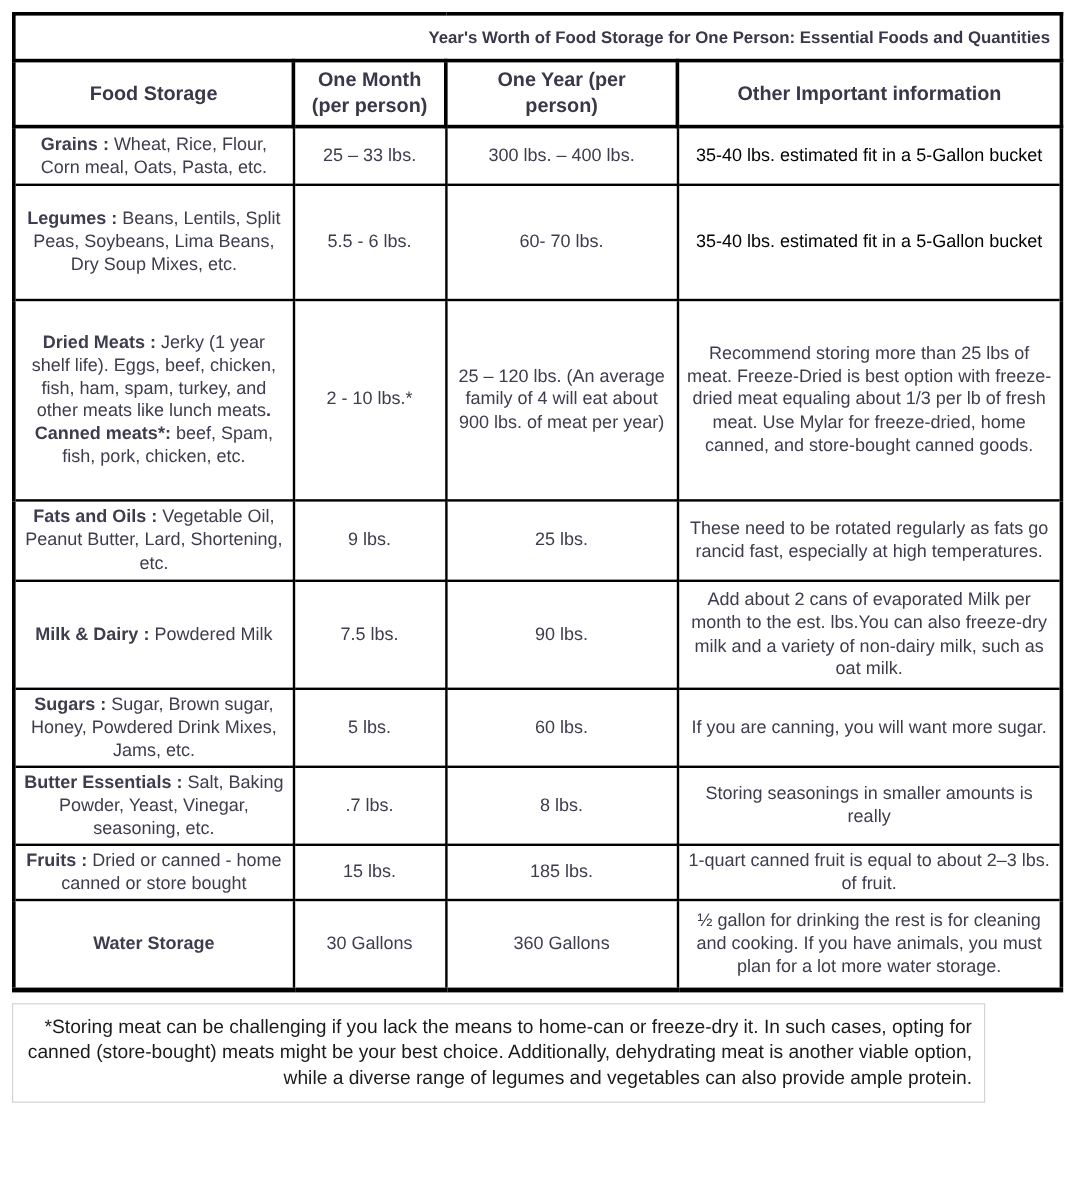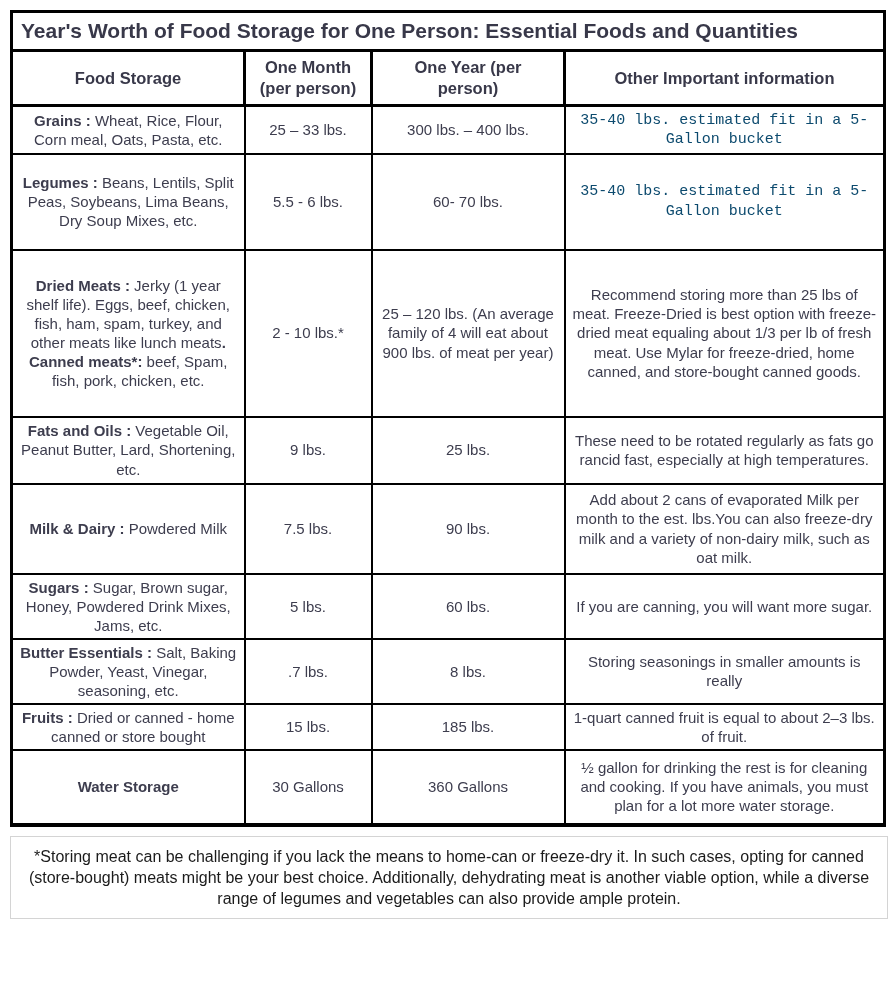--- a/index.html
+++ b/index.html
@@ -15,24 +15,24 @@
     padding: 10px 10px 10px 10px;
     background: #ffffff;
   }
   table.storage-table {
     border-collapse: collapse;
     width: 873px;
     table-layout: fixed;
   }
   .title-cell {
     border: 3px solid #000000;
-    font-size: 21px;
+    font-size: 14px;
     font-weight: bold;
     color: #383849;
-    text-align: left;
+    text-align: right;
     padding: 4px 8px;
     height: 28px;
     vertical-align: middle;
   }
   th.col-h {
     border: 3px solid #000000;
     font-size: 16.5px;
     font-weight: bold;
     color: #383849;
     text-align: center;
@@ -49,42 +49,42 @@
     text-align: center;
     vertical-align: middle;
     padding: 3px 6px;
     line-height: 1.27;
   }
   
   tbody td:first-child { border-left-width: 3px; }
   tbody td:last-child  { border-right-width: 3px; }
   tbody tr:last-child td { border-bottom-width: 4px; }
   td strong { font-weight: bold; }
-  td.c-info.gray { color: #0c4a6e; font-family: Liberation Mono, monospace; }
+  td.c-info.gray { color: #000000; }
   
   #table-body tr:nth-child(1)  { height: 48px; }
   #table-body tr:nth-child(2)  { height: 96px; }
   #table-body tr:nth-child(3)  { height: 167px; }
   #table-body tr:nth-child(4)  { height: 67px; }
   #table-body tr:nth-child(5)  { height: 90px; }
   #table-body tr:nth-child(6)  { height: 63px; }
   #table-body tr:nth-child(7)  { height: 65px; }
   #table-body tr:nth-child(8)  { height: 43px; }
   #table-body tr:nth-child(9)  { height: 75px; }
   #table-body tr:nth-child(10) { height: 86px; }
   .footnote {
     box-sizing: border-box;
-    width: 878px;
+    width: 811px;
     margin-top: 9px;
     border: 1px solid #d4d4d4;
     padding: 9px 10px;
     font-size: 16px;
     line-height: 1.32;
     color: #1b1b1b;
-    text-align: center;
+    text-align: right;
   }
 </style>
 </head>
 <body>
 
 <div class="page">
   <table class="storage-table">
     <colgroup>
       <col style="width:233px">
       <col style="width:127px">

